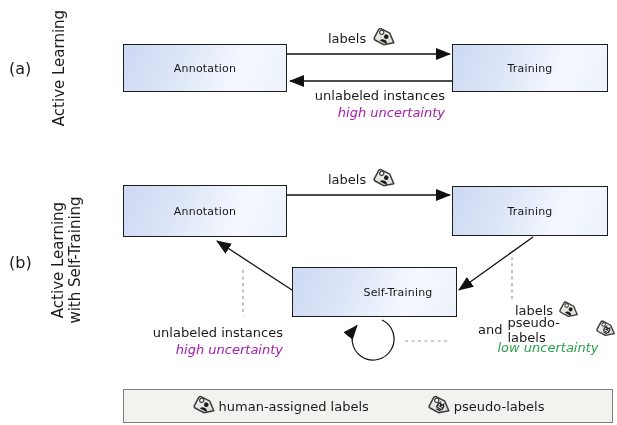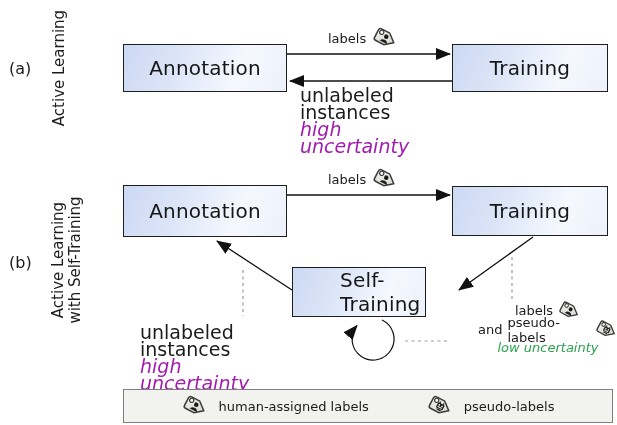--- a/index.html
+++ b/index.html
@@ -6,41 +6,41 @@
   #stage{
     position:relative;width:617px;height:425px;background:#ffffff;
     font-family:"DejaVu Sans","Liberation Sans",sans-serif;color:#1b1b1b;
     overflow:hidden;
   }
   svg.overlay{position:absolute;left:0;top:0;width:617px;height:425px;pointer-events:none;}
   .box{
     position:absolute;box-sizing:border-box;border:1.5px solid #1d1d1d;
     background:linear-gradient(112deg,#ccd9f3 0%,#dde6f8 35%,#f5f8fe 70%,#ecf1fb 100%);
     display:flex;align-items:center;justify-content:center;
-    font-size:20px;letter-spacing:.2px;color:#161616;
+    font-size:11px;letter-spacing:.2px;color:#161616;
   }
   .sideLabel{
     position:absolute;text-align:center;font-size:15px;line-height:17px;
     transform:rotate(-90deg);transform-origin:center center;white-space:nowrap;color:#1b1b1b;
   }
   .indexLabel{position:absolute;font-size:16px;color:#1b1b1b;}
-  .note{position:absolute;text-align:left;font-size:19px;line-height:17px;}
+  .note{position:absolute;text-align:right;font-size:13px;line-height:17px;}
   .red{color:#a21caf;font-style:italic;}
   .green{color:#2aa24c;font-style:italic;}
   .it{}
   .labelsRow{position:absolute;display:flex;align-items:center;gap:6px;font-size:13px;}
   .tag{width:26px;height:26px;flex:0 0 auto;}
   .tag.sm{width:23px;height:23px;}
   .rightNote{position:absolute;display:flex;flex-direction:column;align-items:center;font-size:13px;}
   .rightNote .row{display:flex;align-items:center;gap:5px;height:19px;}
   .legend{
     position:absolute;box-sizing:border-box;background:#f2f3ee;border:1.3px solid #7f7f7f;
     display:flex;align-items:center;justify-content:center;gap:58px;
   }
-  .legendItem{display:flex;align-items:center;gap:11px;font-size:13px;color:#1b1b1b;}
+  .legendItem{display:flex;align-items:center;gap:1px;font-size:13px;color:#1b1b1b;}
 </style>
 </head>
 <body>
 
 <div id="stage">
 
   <svg width="0" height="0" style="position:absolute" aria-hidden="true">
     <defs>
       <linearGradient id="tagGrad" x1="0" y1="0" x2="1" y2="1">
         <stop offset="0" stop-color="#f4f4f0"></stop>
@@ -116,21 +116,21 @@
     <div>Active Learning</div>
     <div>with Self-Training</div>
   </div>
 
   <div class="box" style="left:123px;top:185px;width:164px;height:52px;">
     <span>Annotation</span>
   </div>
   <div class="box" style="left:452px;top:186px;width:156px;height:50px;">
     <span>Training</span>
   </div>
-  <div class="box" style="left:292px;top:267px;width:134px;height:50px;padding-left:47px;">
+  <div class="box" style="left:292px;top:267px;width:165px;height:50px;padding-left:47px;">
     <span>Self-Training</span>
   </div>
 
   <div class="labelsRow" style="left:328px;top:166px;">
     <span>labels</span>
     <svg class="tag">
         <use href="#tag-person"></use>
       </svg>
   </div>
 

